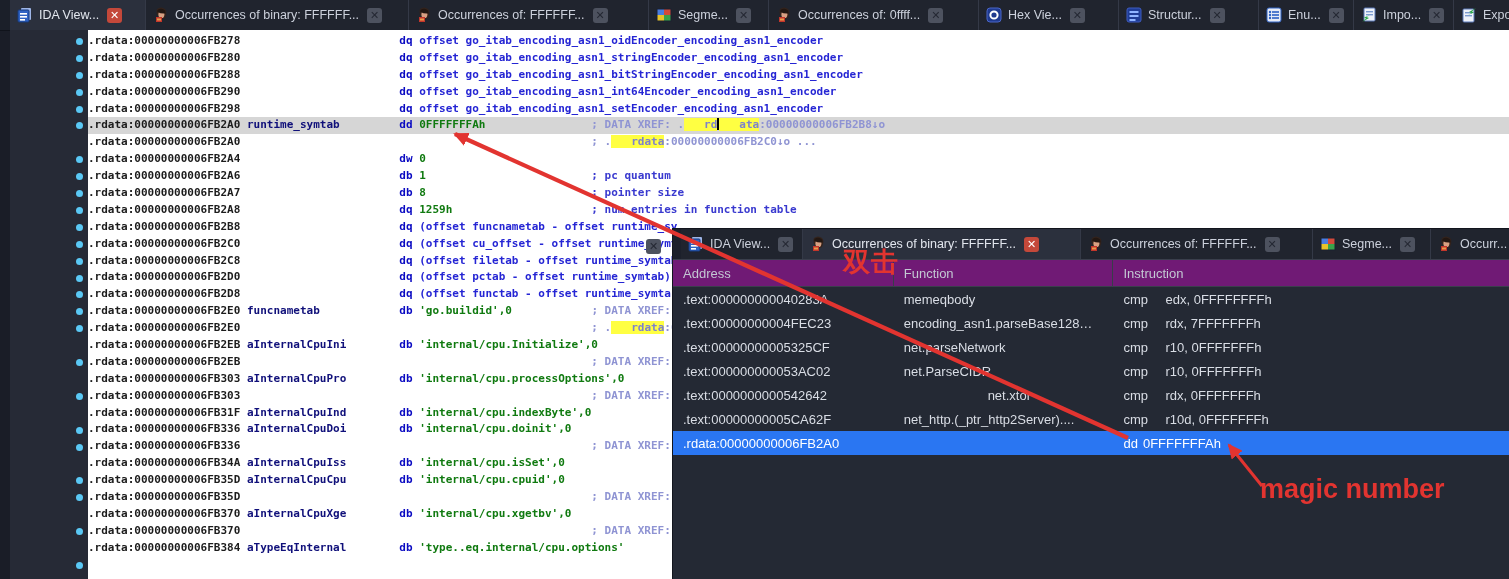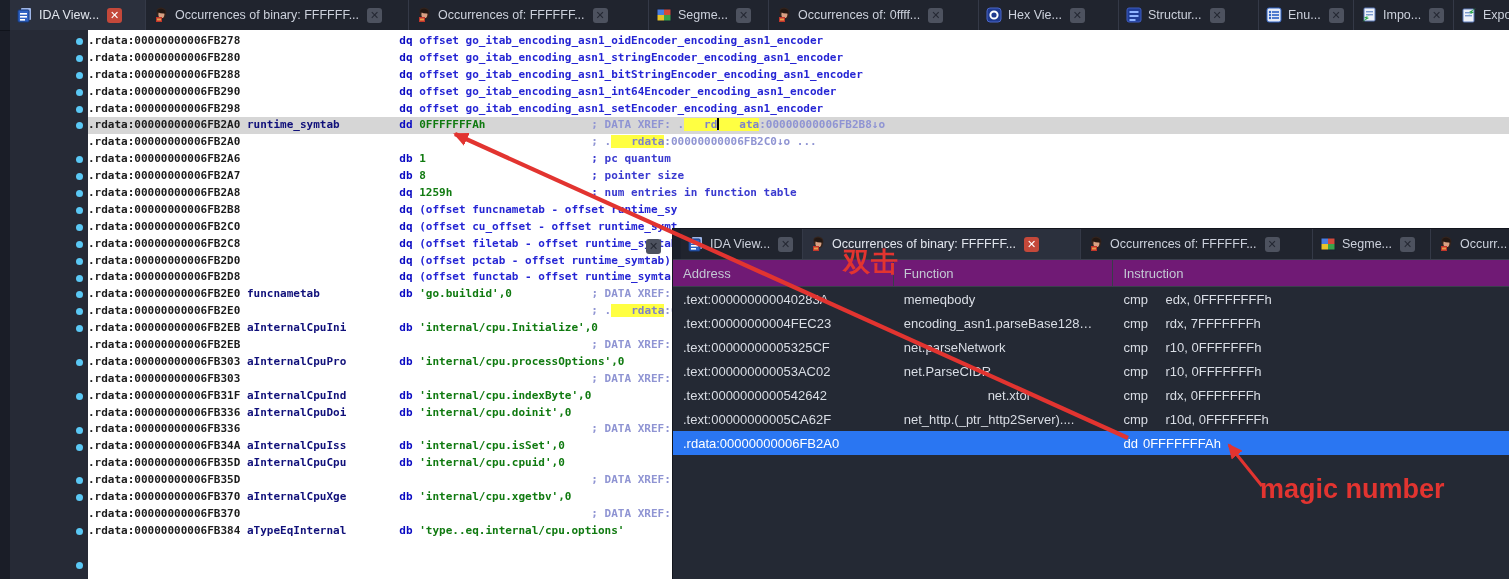--- a/index.html
+++ b/index.html
@@ -224,20 +224,21 @@
       <div class="gdot" style="top: 531.85px;"></div>
     </div>
   <div id="listing">
       <div class="lrow"><span class="seg a">.rdata:00000000006FB278</span><span class="seg a">                        </span><span class="seg k">dq </span><span class="seg s">offset go_itab_encoding_asn1_oidEncoder_encoding_asn1_encoder</span></div>
       <div class="lrow"><span class="seg a">.rdata:00000000006FB280</span><span class="seg a">                        </span><span class="seg k">dq </span><span class="seg s">offset go_itab_encoding_asn1_stringEncoder_encoding_asn1_encoder</span></div>
       <div class="lrow"><span class="seg a">.rdata:00000000006FB288</span><span class="seg a">                        </span><span class="seg k">dq </span><span class="seg s">offset go_itab_encoding_asn1_bitStringEncoder_encoding_asn1_encoder</span></div>
       <div class="lrow"><span class="seg a">.rdata:00000000006FB290</span><span class="seg a">                        </span><span class="seg k">dq </span><span class="seg s">offset go_itab_encoding_asn1_int64Encoder_encoding_asn1_encoder</span></div>
       <div class="lrow"><span class="seg a">.rdata:00000000006FB298</span><span class="seg a">                        </span><span class="seg k">dq </span><span class="seg s">offset go_itab_encoding_asn1_setEncoder_encoding_asn1_encoder</span></div>
       <div class="lrow hl"><span class="seg a">.rdata:00000000006FB2A0</span><span class="seg n"> runtime_symtab</span><span class="seg a">         </span><span class="seg k">dd </span><span class="seg v">0FFFFFFFAh</span><span class="seg a">                </span><span class="seg x">; DATA XREF: .</span><span class="seg y">rd</span><span class="caret"></span><span class="seg y">ata</span><span class="seg x">:00000000006FB2B8↓o</span></div>
       <div class="lrow"><span class="seg a">.rdata:00000000006FB2A0</span><span class="seg a">                                                     </span><span class="seg x">; .</span><span class="seg y">rdata</span><span class="seg x">:00000000006FB2C0↓o ...</span></div>
+      <div class="lrow"><span class="seg a">.rdata:00000000006FB2A4</span><span class="seg a">                        </span><span class="seg k">dw </span><span class="seg v">0</span></div>
       <div class="lrow"><span class="seg a">.rdata:00000000006FB2A6</span><span class="seg a">                        </span><span class="seg k">db </span><span class="seg v">1</span><span class="seg a">                         </span><span class="seg c">; pc quantum</span></div>
       <div class="lrow"><span class="seg a">.rdata:00000000006FB2A7</span><span class="seg a">                        </span><span class="seg k">db </span><span class="seg v">8</span><span class="seg a">                         </span><span class="seg c">; pointer size</span></div>
       <div class="lrow"><span class="seg a">.rdata:00000000006FB2A8</span><span class="seg a">                        </span><span class="seg k">dq </span><span class="seg v">1259h</span><span class="seg a">                     </span><span class="seg c">; num entries in function table</span></div>
       <div class="lrow"><span class="seg a">.rdata:00000000006FB2B8</span><span class="seg a">                        </span><span class="seg k">dq </span><span class="seg s">(offset funcnametab - offset runtime_sy</span></div>
       <div class="lrow"><span class="seg a">.rdata:00000000006FB2C0</span><span class="seg a">                        </span><span class="seg k">dq </span><span class="seg s">(offset cu_offset - offset runtime_symt</span></div>
       <div class="lrow"><span class="seg a">.rdata:00000000006FB2C8</span><span class="seg a">                        </span><span class="seg k">dq </span><span class="seg s">(offset filetab - offset runtime_symtab</span></div>
       <div class="lrow"><span class="seg a">.rdata:00000000006FB2D0</span><span class="seg a">                        </span><span class="seg k">dq </span><span class="seg s">(offset pctab - offset runtime_symtab)</span></div>
       <div class="lrow"><span class="seg a">.rdata:00000000006FB2D8</span><span class="seg a">                        </span><span class="seg k">dq </span><span class="seg s">(offset functab - offset runtime_symta</span></div>
       <div class="lrow"><span class="seg a">.rdata:00000000006FB2E0</span><span class="seg n"> funcnametab</span><span class="seg a">            </span><span class="seg k">db </span><span class="seg v">'go.buildid',0</span><span class="seg a">            </span><span class="seg x">; DATA XREF: </span></div>
       <div class="lrow"><span class="seg a">.rdata:00000000006FB2E0</span><span class="seg a">                                                     </span><span class="seg x">; .</span><span class="seg y">rdata</span><span class="seg x">:000</span></div>

